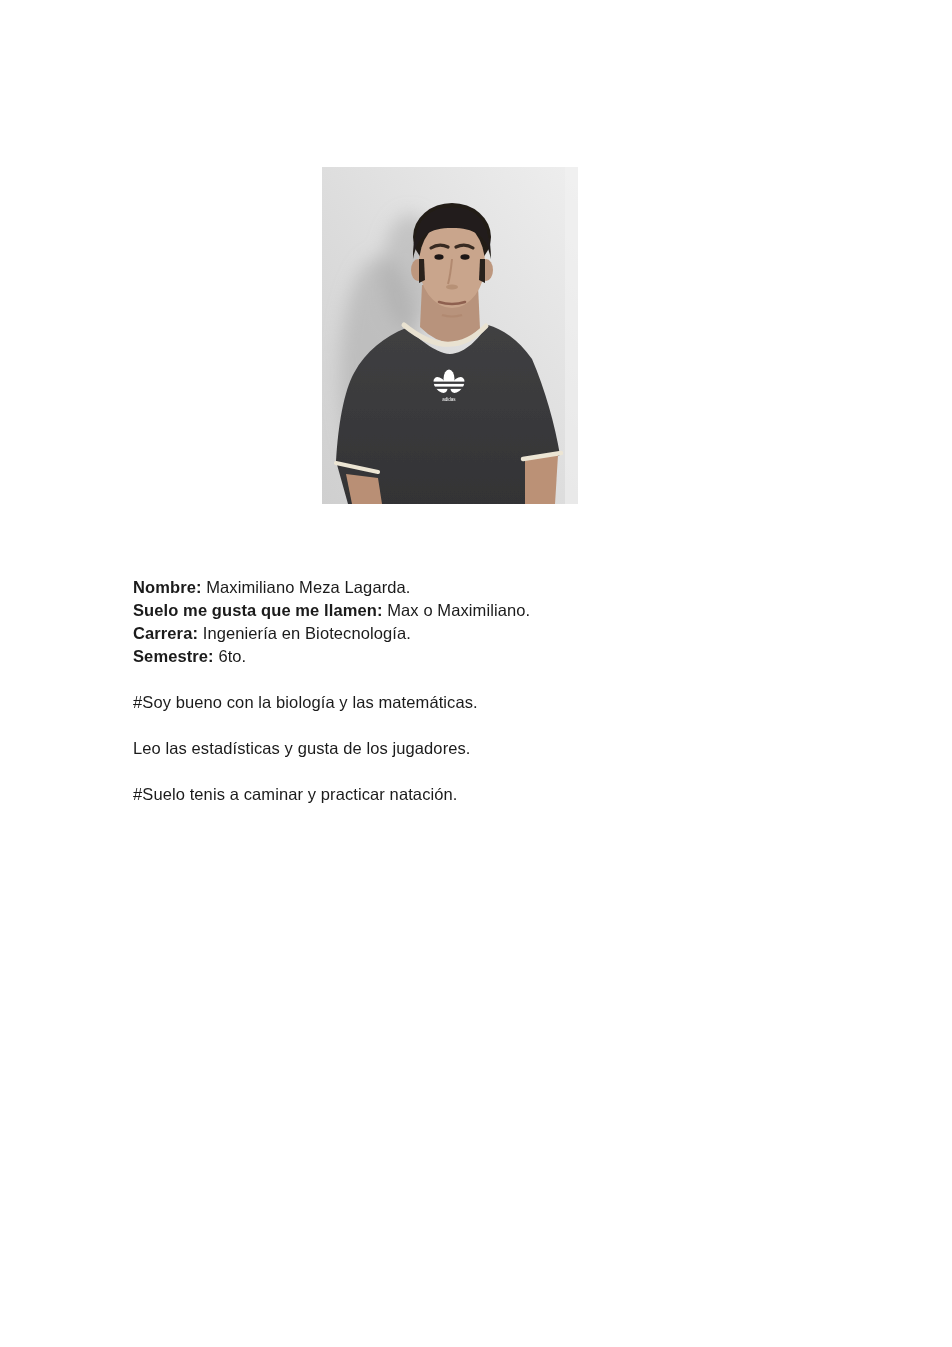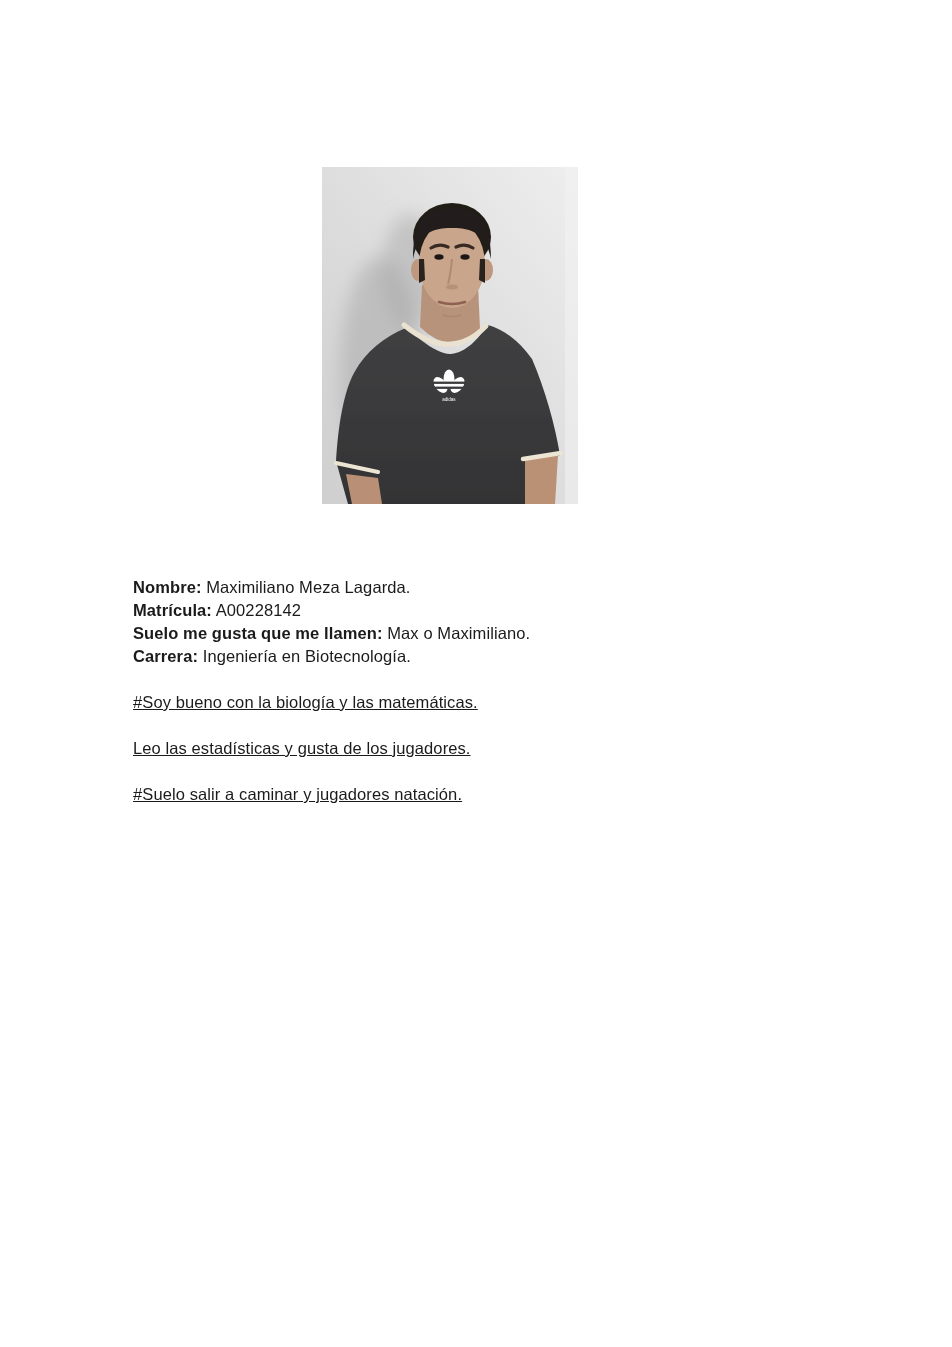--- a/index.html
+++ b/index.html
@@ -34,21 +34,20 @@
     color: #1b1b1b;
     font-size: 16.5px;
     line-height: 23px;
     letter-spacing: 0.1px;
   }
   .line {
     white-space: nowrap;
   }
   .para {
     margin-top: 23px;
-    text-decoration: underline;
   }
   .field-label {
     font-weight: 700;
   }
 </style>
 </head>
 <body>
 
 <div class="canvas">
 
@@ -121,33 +120,33 @@
           <text x="127" y="233.5" font-size="4.5" fill="#ffffff" text-anchor="middle" font-family="Liberation Sans, sans-serif">adidas</text>
         </g>
       </g>
     </svg>
   </div>
 
   <div class="text-block">
 
     <div class="line"><span class="field-label">Nombre:</span><span> Maximiliano Meza Lagarda.</span></div>
 
-    <div class="line"><span class="field-label">Matrícula:</span><span> A00228142</span></div>
 
     <div class="line"><span class="field-label">Suelo me gusta que me llamen:</span><span> Max o Maximiliano.</span></div>
 
     <div class="line"><span class="field-label">Carrera:</span><span> Ingeniería en Biotecnología.</span></div>
 
+    <div class="line"><span class="field-label">Semestre:</span><span> 6to.</span></div>
 
     <div class="para">
       <div class="line">#Soy bueno con la biología y las matemáticas.</div>
     </div>
 
     <div class="para">
       <div class="line">Leo las estadísticas y gusta de los jugadores.</div>
     </div>
 
     <div class="para">
-      <div class="line">#Suelo salir a caminar y jugadores natación.</div>
+      <div class="line">#Suelo tenis a caminar y practicar natación.</div>
     </div>
 
   </div>
 </div>
 
 </body></html>

